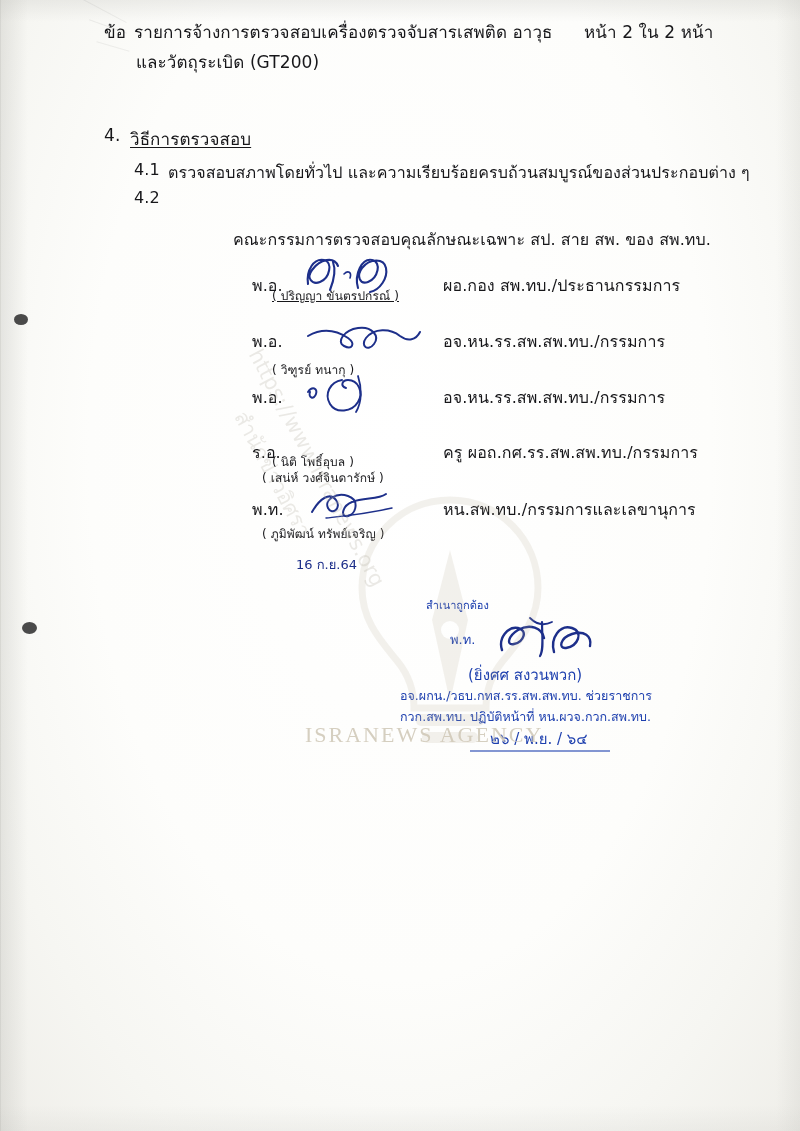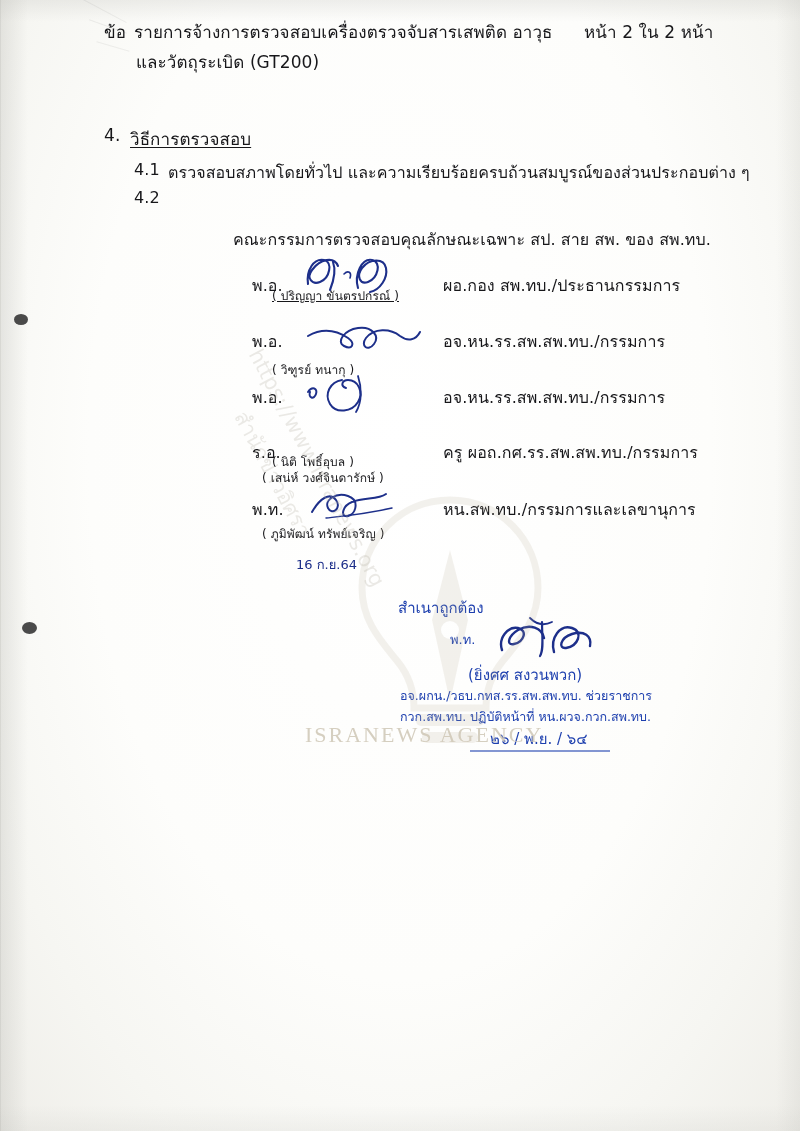--- a/index.html
+++ b/index.html
@@ -198,21 +198,21 @@
   <div class="doc-text t12" style="left:262px; top:524px;">( ภูมิพัฒน์   ทรัพย์เจริญ )</div>
   <div class="sig" style="left:306px; top:486px;">
     <svg width="100" height="36" viewBox="0 0 100 36">
       <path d="M6 26 C14 12, 24 6, 30 14 C36 22, 26 30, 22 22 C18 14, 30 6, 42 10 C54 14, 50 28, 42 30 C34 32, 36 20, 46 16 C58 11, 72 14, 80 8" stroke="#1d2f8a" stroke-width="2.0" fill="none" stroke-linecap="round"></path>
       <path d="M20 32 C38 30, 60 28, 86 22" stroke="#1d2f8a" stroke-width="1.4" fill="none" stroke-linecap="round"></path>
     </svg>
   </div>
 
   <div class="hand" style="left:296px; top:554px; font-size:13px;">16 ก.ย.64</div>
 
-  <div class="stamp-text" style="left:398px; top:596px; font-size:15px;">สำเนาถูกต้อง</div>
+  <div class="stamp-text" style="left:426px; top:596px; font-size:11px;">สำเนาถูกต้อง</div>
   <div class="stamp-text" style="left:450px; top:629px; font-size:13px;">พ.ท.</div>
 
   <div class="sig" style="left:492px; top:616px;">
     <svg width="110" height="44" viewBox="0 0 110 44">
       <path d="M10 34 C6 22, 16 10, 26 12 C36 14, 32 26, 22 28 C14 30, 16 20, 26 14 C38 7, 50 12, 52 22" stroke="#1d2f8a" stroke-width="2.4" fill="none" stroke-linecap="round"></path>
       <path d="M50 6 C50 20, 52 34, 48 40" stroke="#1d2f8a" stroke-width="2.2" fill="none" stroke-linecap="round"></path>
       <path d="M62 36 C58 22, 68 8, 80 12 C92 16, 86 30, 74 32 C66 33, 68 22, 80 18 C92 14, 100 20, 98 30" stroke="#1d2f8a" stroke-width="2.4" fill="none" stroke-linecap="round"></path>
       <path d="M38 2 C44 8, 52 10, 60 6" stroke="#1d2f8a" stroke-width="1.8" fill="none" stroke-linecap="round"></path>
     </svg>
   </div>

